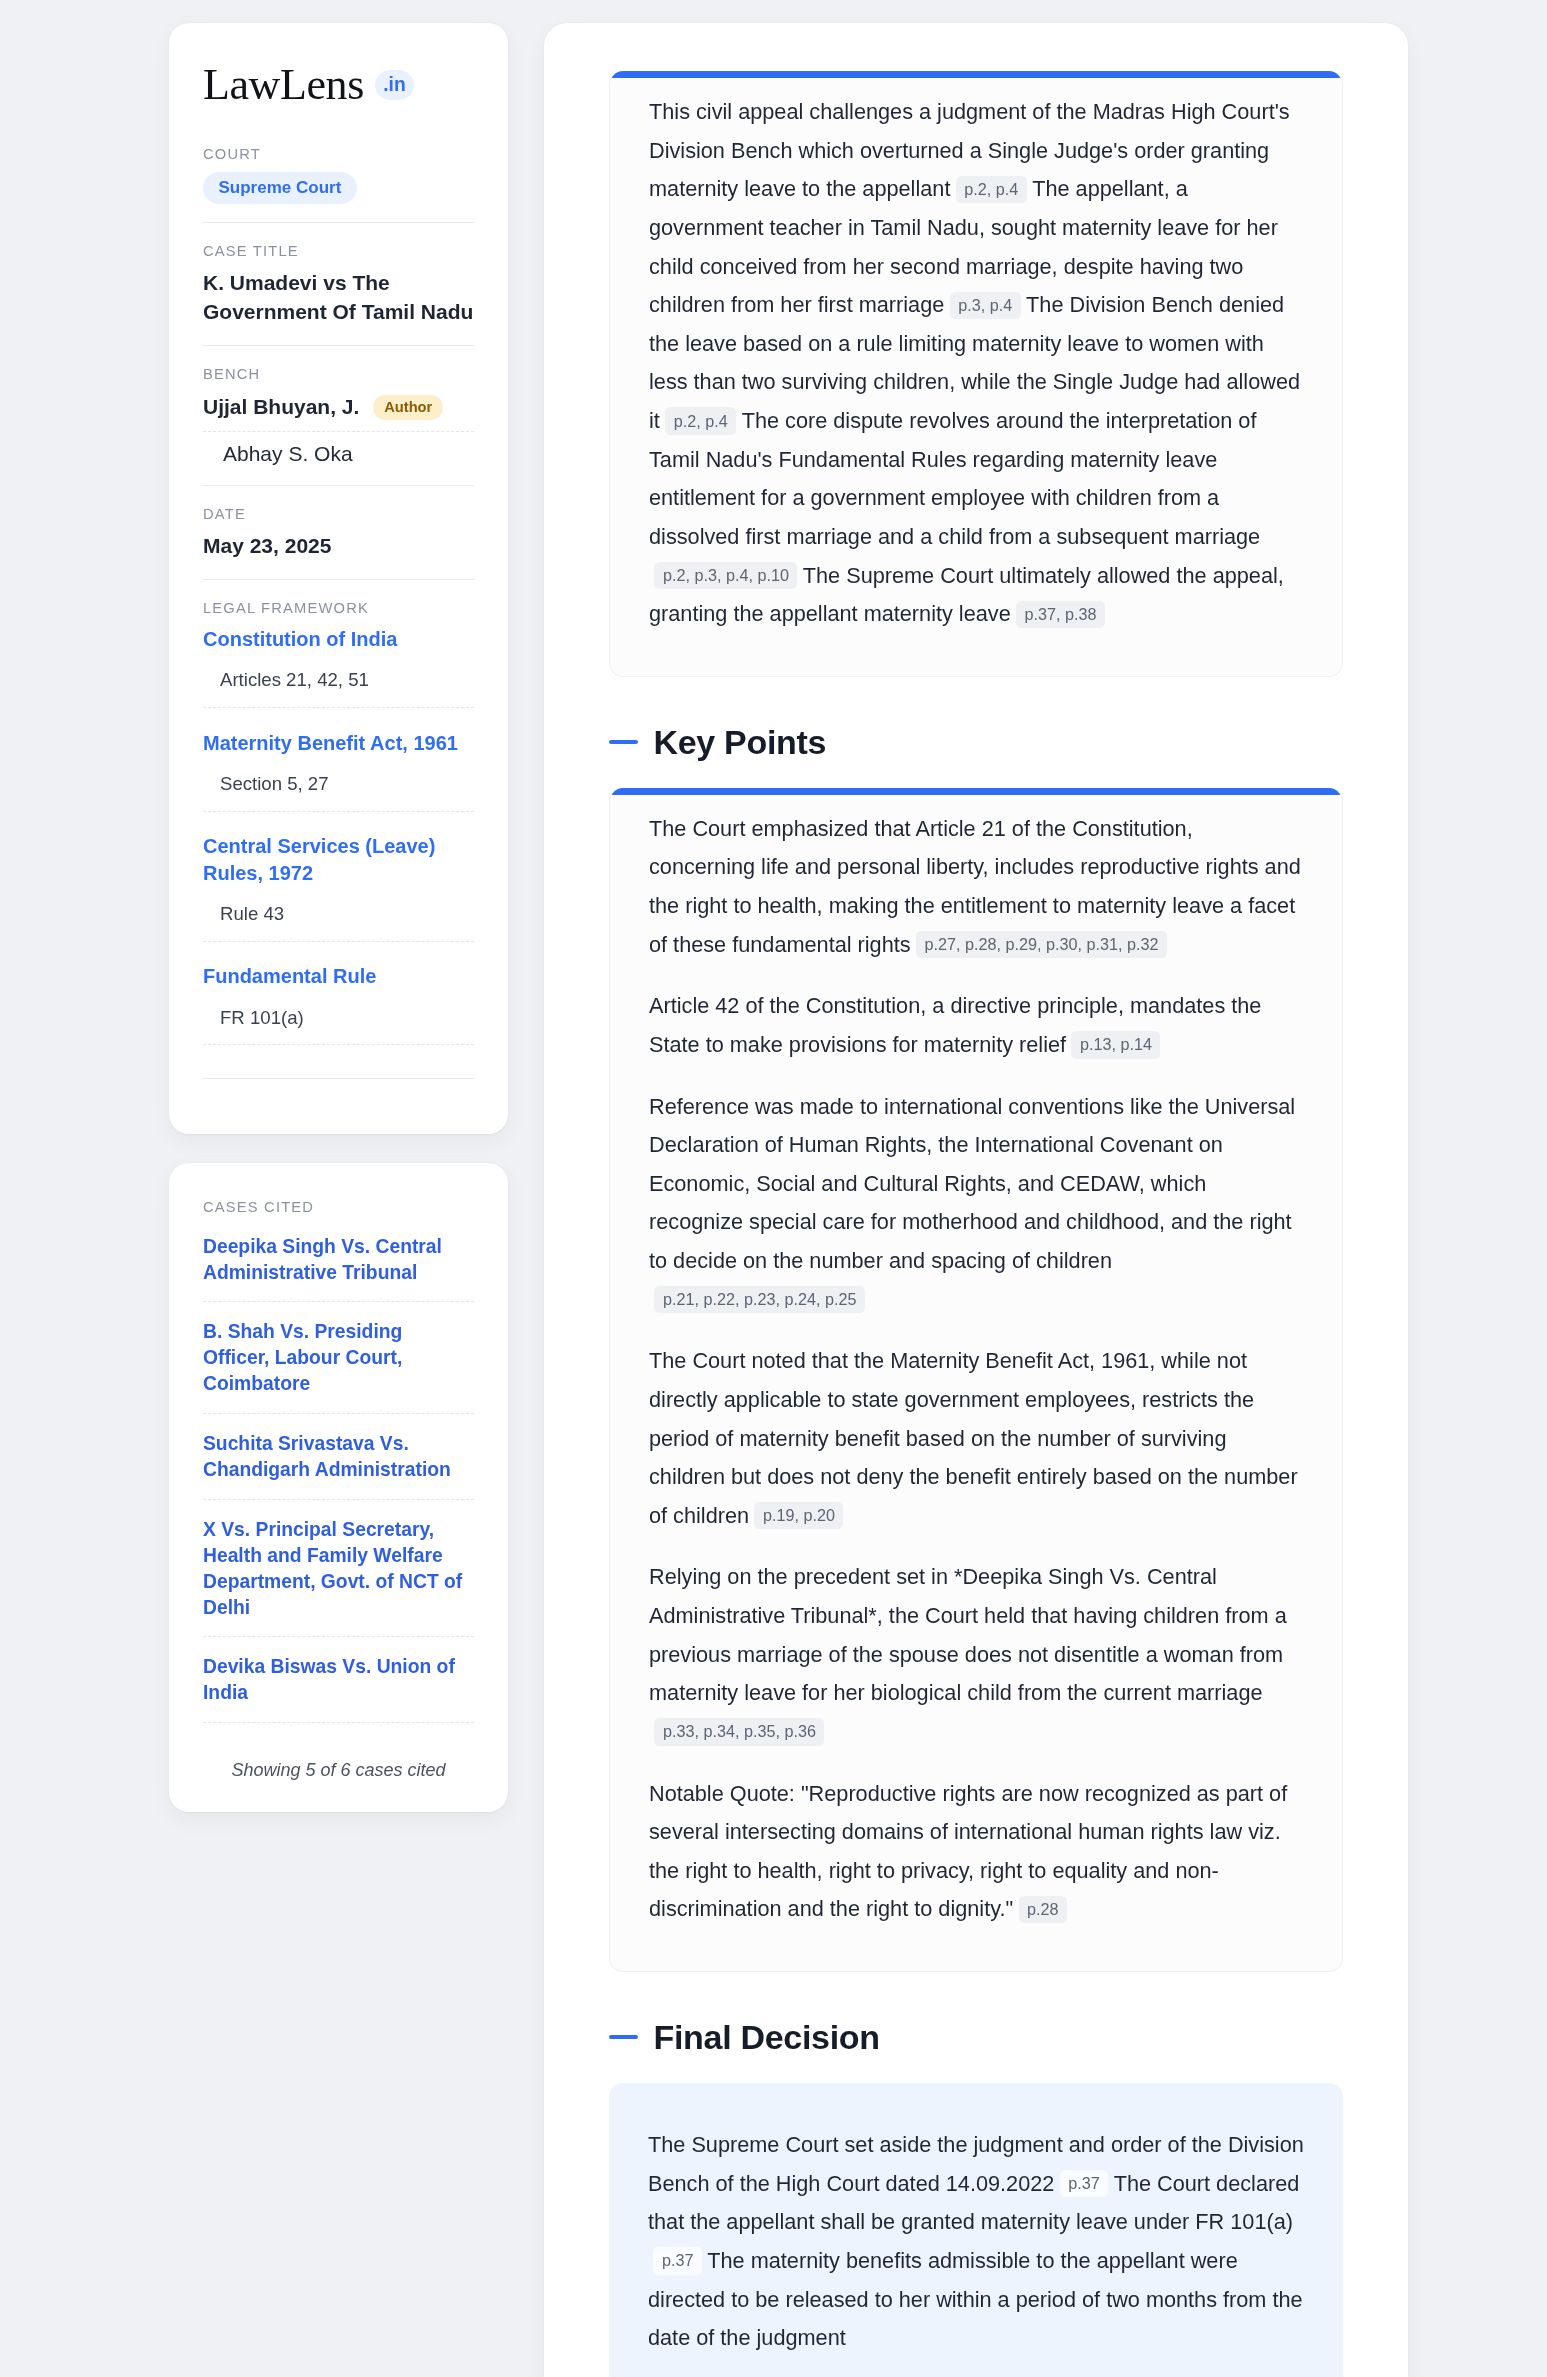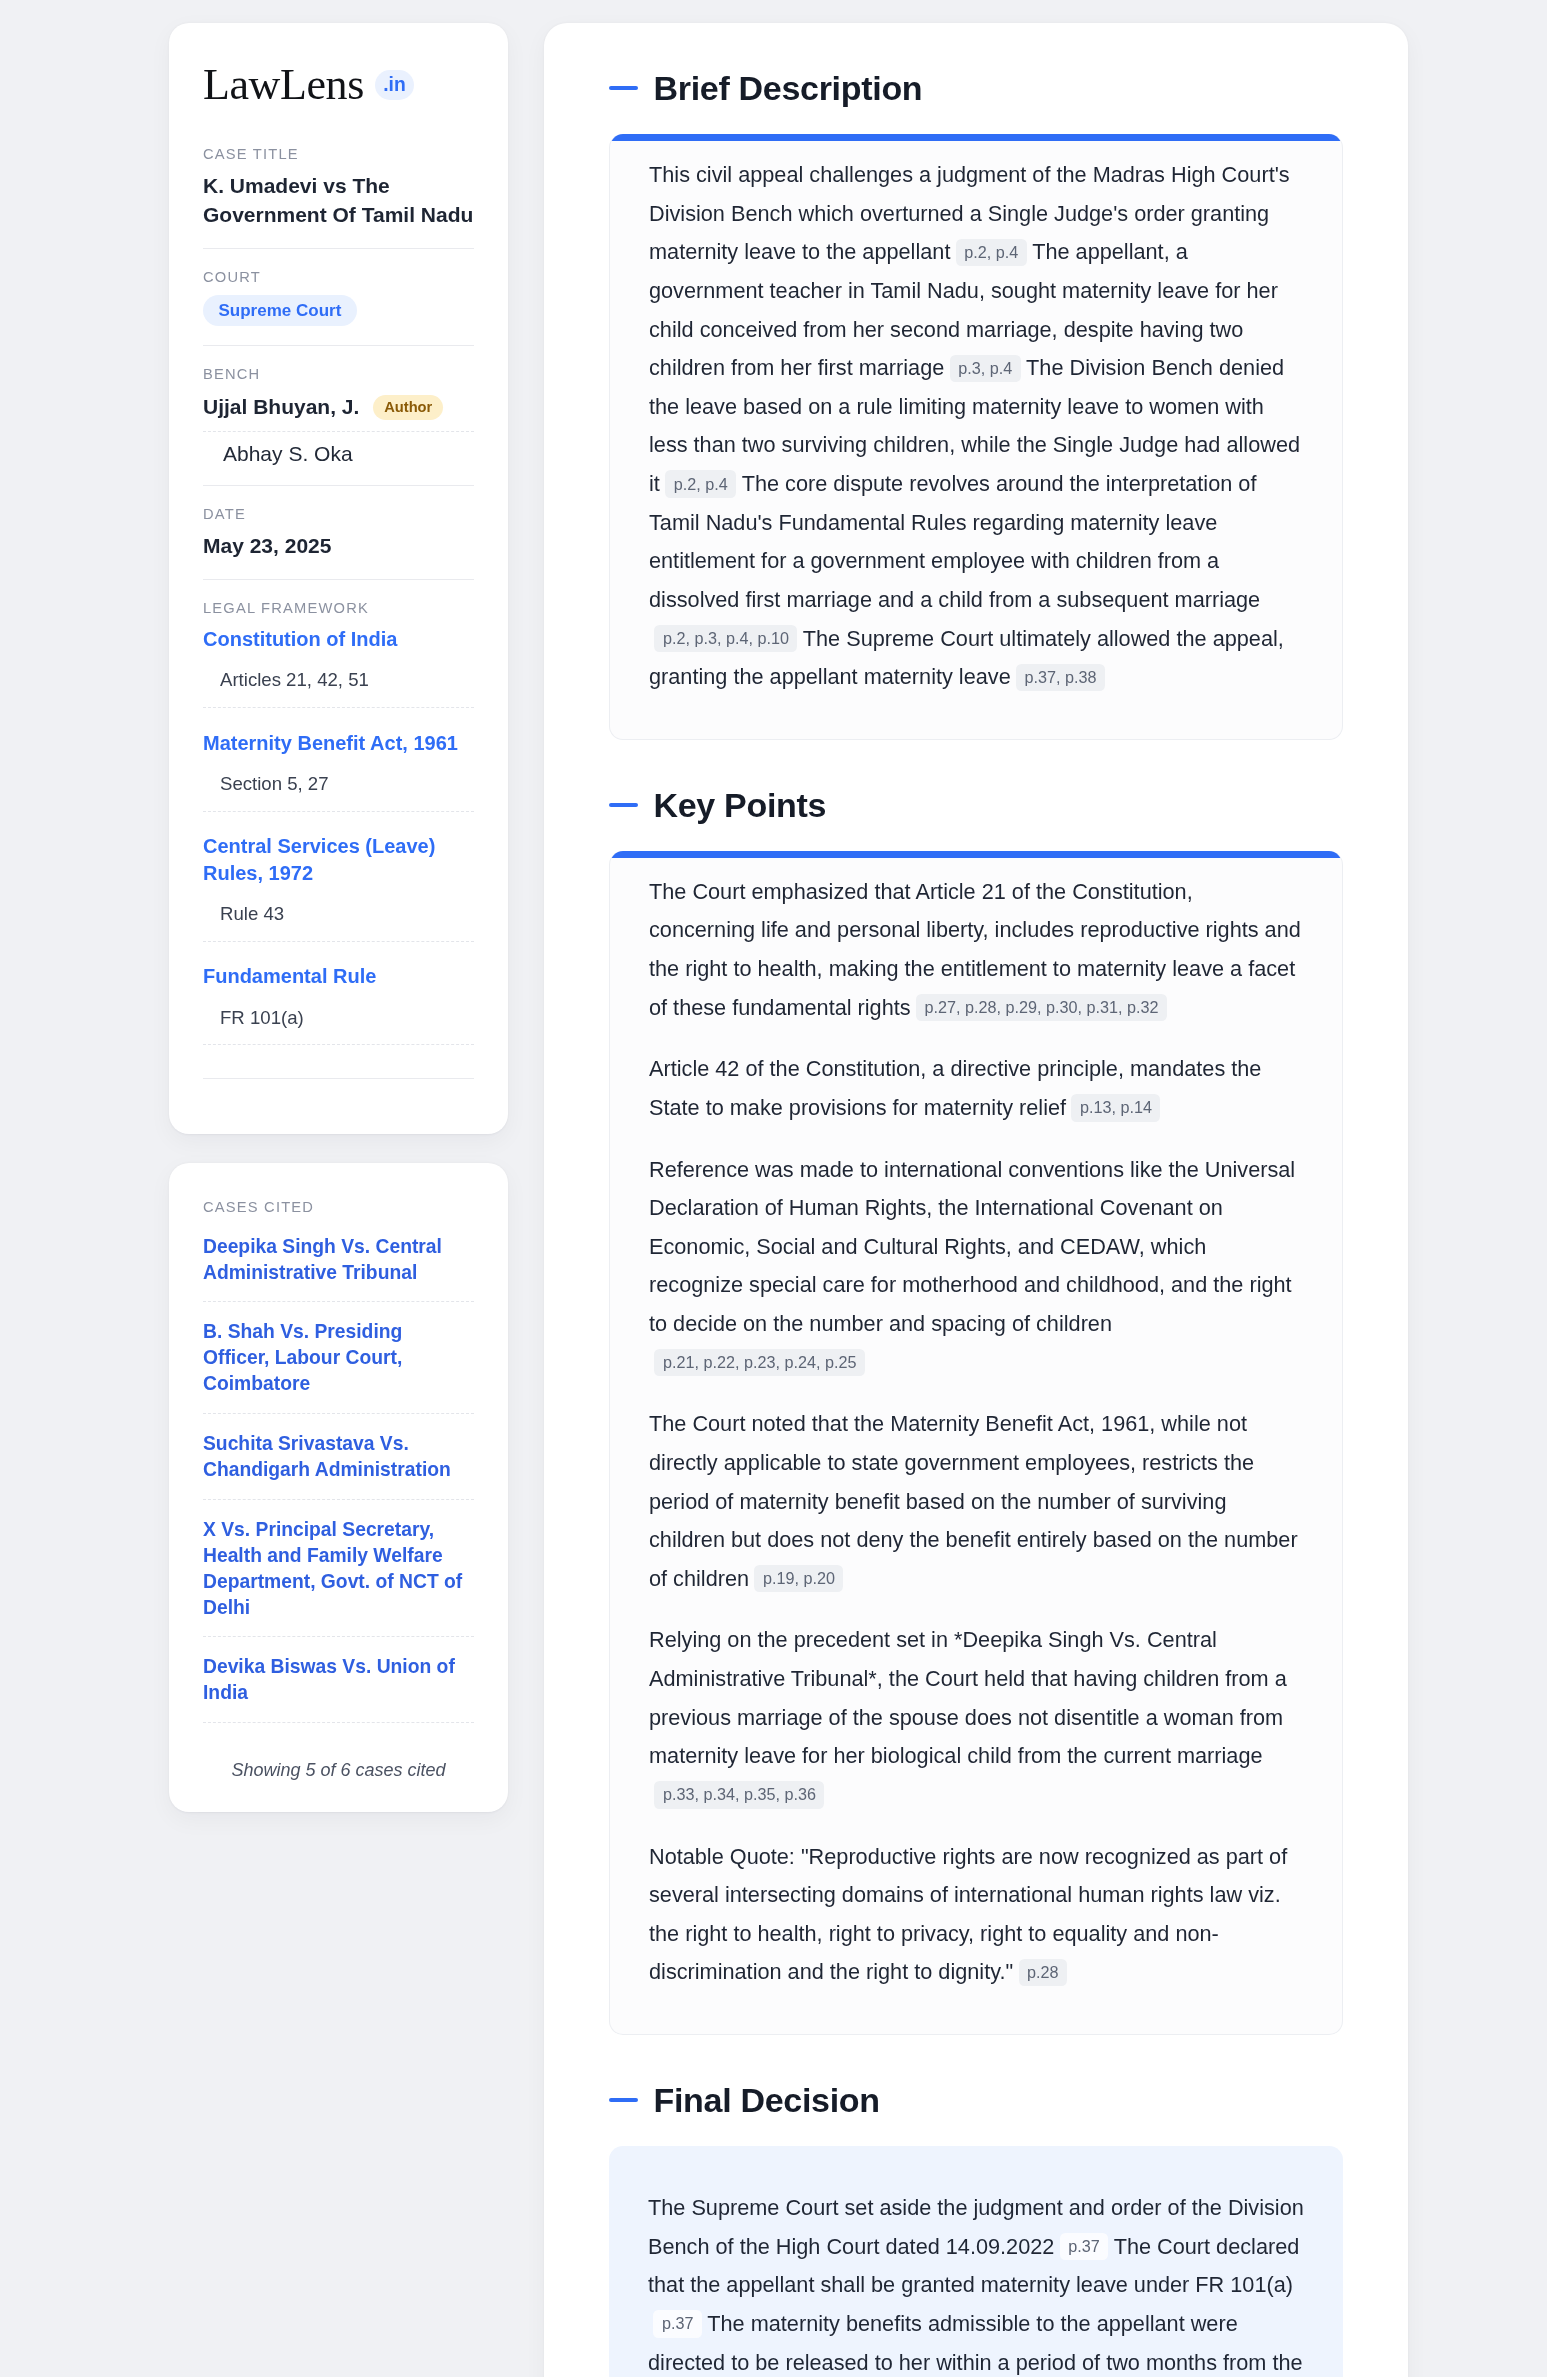--- a/index.html
+++ b/index.html
@@ -251,27 +251,27 @@
   <aside class="sidebar">
 
     <div class="card side-card">
 
       <div class="logo-row">
         <span class="logo-word">LawLens</span>
         <span class="logo-tld">.in</span>
       </div>
 
       <div class="meta-block">
+        <div class="meta-label">COURT</div>
+        <span class="court-pill">Supreme Court</span>
+      </div>
+
+      <div class="meta-block">
         <div class="meta-label">CASE TITLE</div>
         <div class="meta-value">K. Umadevi vs The Government Of Tamil Nadu</div>
-      </div>
-
-      <div class="meta-block">
-        <div class="meta-label">COURT</div>
-        <span class="court-pill">Supreme Court</span>
       </div>
 
       <div class="meta-block">
         <div class="meta-label">BENCH</div>
         <div class="judge-row">
           <span class="judge-name">Ujjal Bhuyan, J.</span>
           <span class="author-badge">Author</span>
         </div>
         <div class="judge-row last">
           <span class="judge-name plain">Abhay S. Oka</span>
@@ -316,24 +316,20 @@
       <div class="case-item">X Vs. Principal Secretary, Health and Family Welfare Department, Govt. of NCT of Delhi</div>
       <div class="case-item">Devika Biswas Vs. Union of India</div>
       <div class="cases-footnote">Showing 5 of 6 cases cited</div>
     </div>
 
   </aside>
 
   <main class="main">
 
     <section class="section">
-      <div class="section-head">
-        <span class="head-dash"></span>
-        <h2 class="head-title">Brief Description</h2>
-      </div>
       <div class="panel accent">
         <span class="accent-bar"></span>
         <div class="prose">
           <p><span>This civil appeal challenges a judgment of the Madras High Court's Division Bench which overturned a Single Judge's order granting maternity leave to the appellant</span><span class="ref">p.2, p.4</span><span>The appellant, a government teacher in Tamil Nadu, sought maternity leave for her child conceived from her second marriage, despite having two children from her first marriage</span><span class="ref">p.3, p.4</span><span>The Division Bench denied the leave based on a rule limiting maternity leave to women with less than two surviving children, while the Single Judge had allowed it</span><span class="ref">p.2, p.4</span><span>The core dispute revolves around the interpretation of Tamil Nadu's Fundamental Rules regarding maternity leave entitlement for a government employee with children from a dissolved first marriage and a child from a subsequent marriage</span><span class="ref">p.2, p.3, p.4, p.10</span><span>The Supreme Court ultimately allowed the appeal, granting the appellant maternity leave</span><span class="ref">p.37, p.38</span></p>
         </div>
       </div>
     </section>
 
     <section class="section">
       <div class="section-head">

